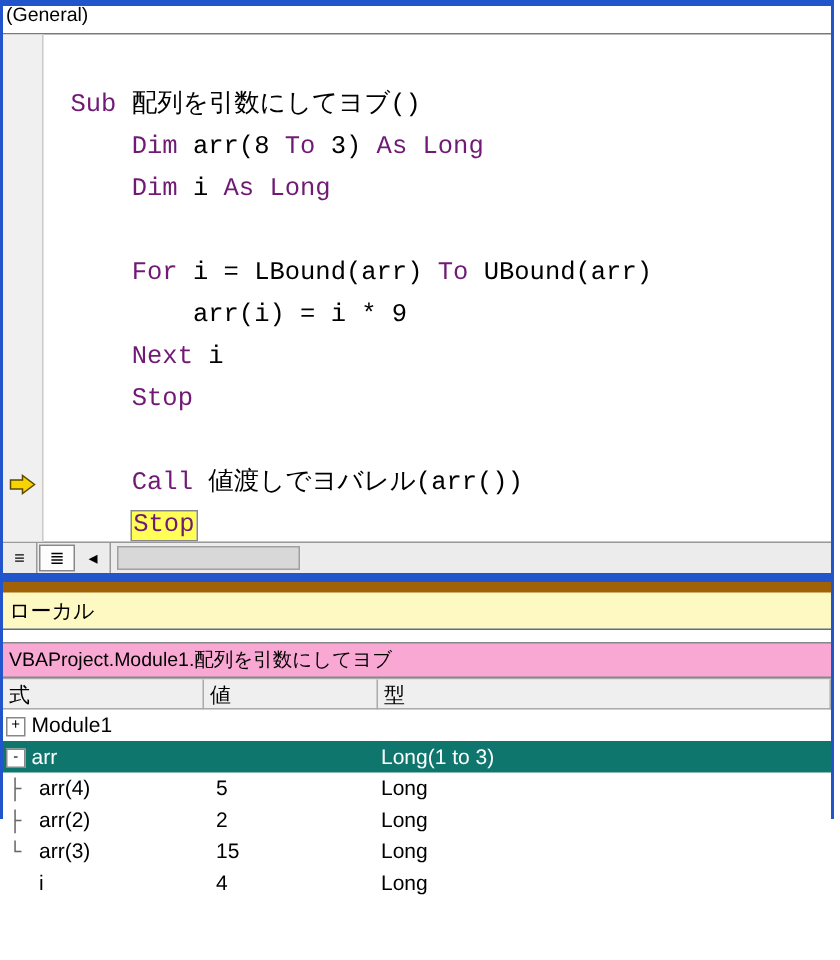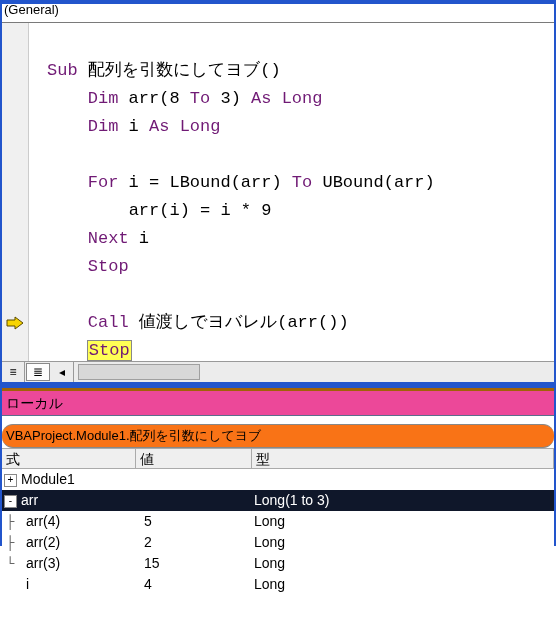--- a/index.html
+++ b/index.html
@@ -98,36 +98,35 @@
     border: 1px solid #a0a0a0;
   }
   .blue-spacer {
     height: 6px;
     background: #2255cc;
   }
   .locals-title {
     height: 24px;
     line-height: 24px;
     padding: 0 4px;
-    background: #ec4899;
+    background: #fef9c3;
     color: #000;
     font-size: 14px;
-    border-top: 3px solid #a16207;
+    border-top: 7px solid #a16207;
     border-bottom: 1px solid #5a6e8c;
   }
   .white-gap { height: 8px; background:#fff; }
   .locals-path {
     height: 22px;
     line-height: 22px;
     padding: 0 4px;
     font-size: 13px;
     border-top: 1px solid #888;
     border-bottom: 1px solid #888;
-    background: #f97316;
-    border-radius: 11px;
+    background: #f9a8d4;
   }
   .locals-table {
     font-size: 14px;
     border-top: 1px solid #aaa;
     background:#fff;
   }
   .lh-row {
     display: flex;
     height: 20px;
   }
@@ -141,21 +140,21 @@
   }
   .c1 { width: 134px; }
   .c2 { width: 116px; }
   .c3 { flex: 1; }
   .lr-row {
     display: flex;
     height: 21px;
     line-height: 21px;
   }
   .lr-row.selected {
-    background: #0f172a;
+    background: #0f766e;
     color: #fff;
   }
   .lr-cell {
     padding: 0 2px;
     box-sizing: border-box;
   }
   .tree-box {
     display: inline-block;
     width: 11px;
     height: 11px;

